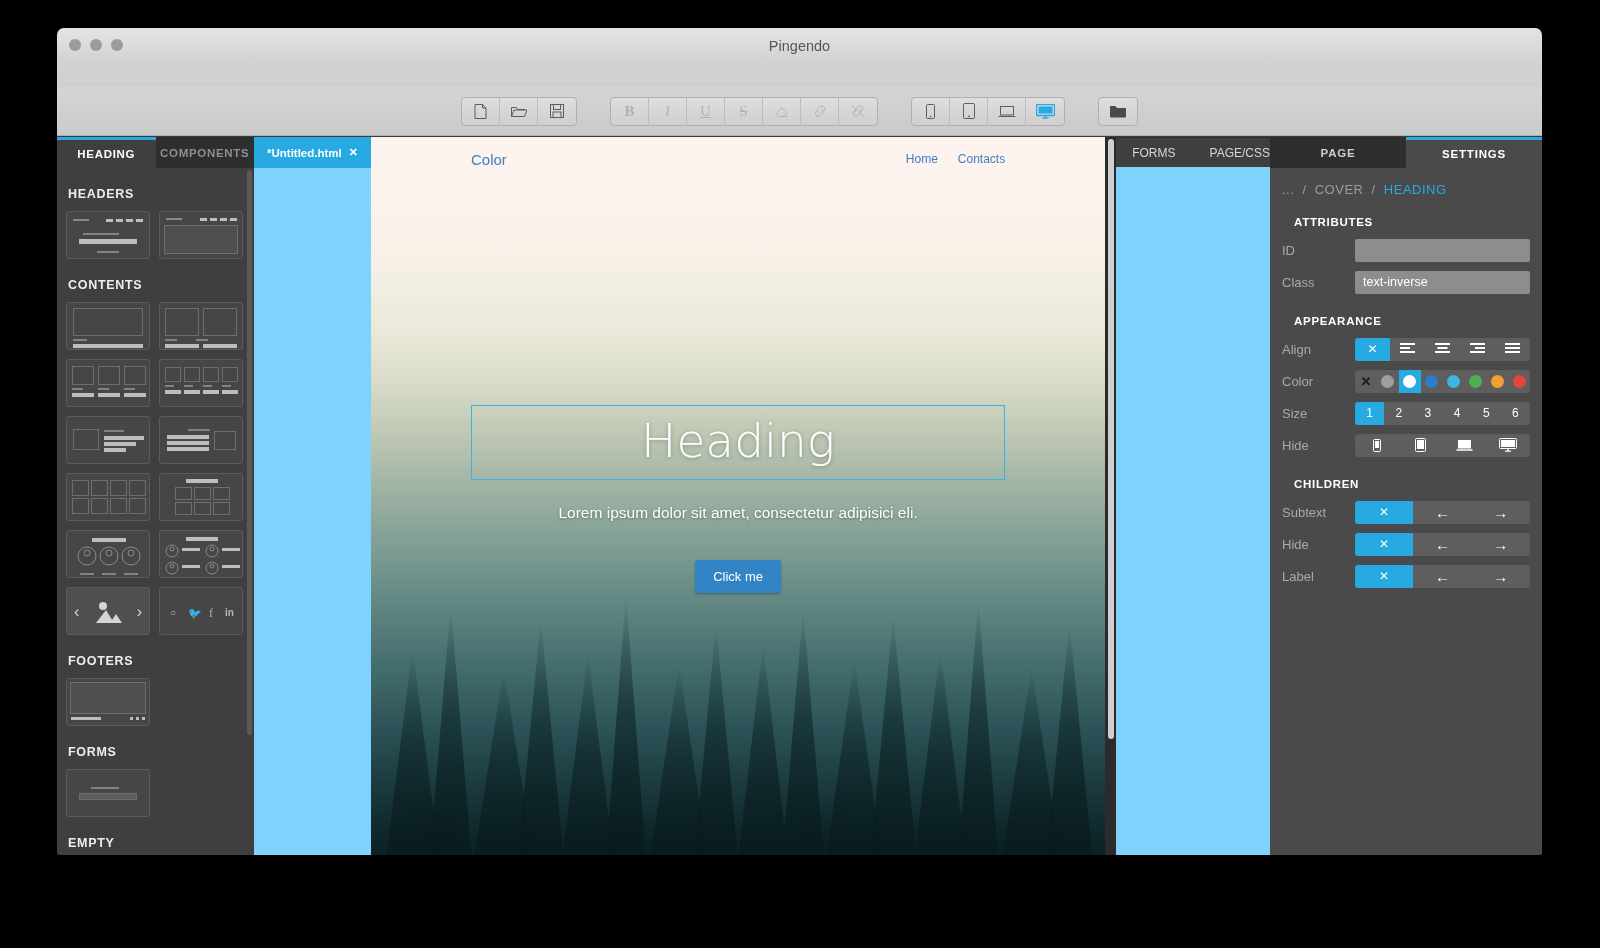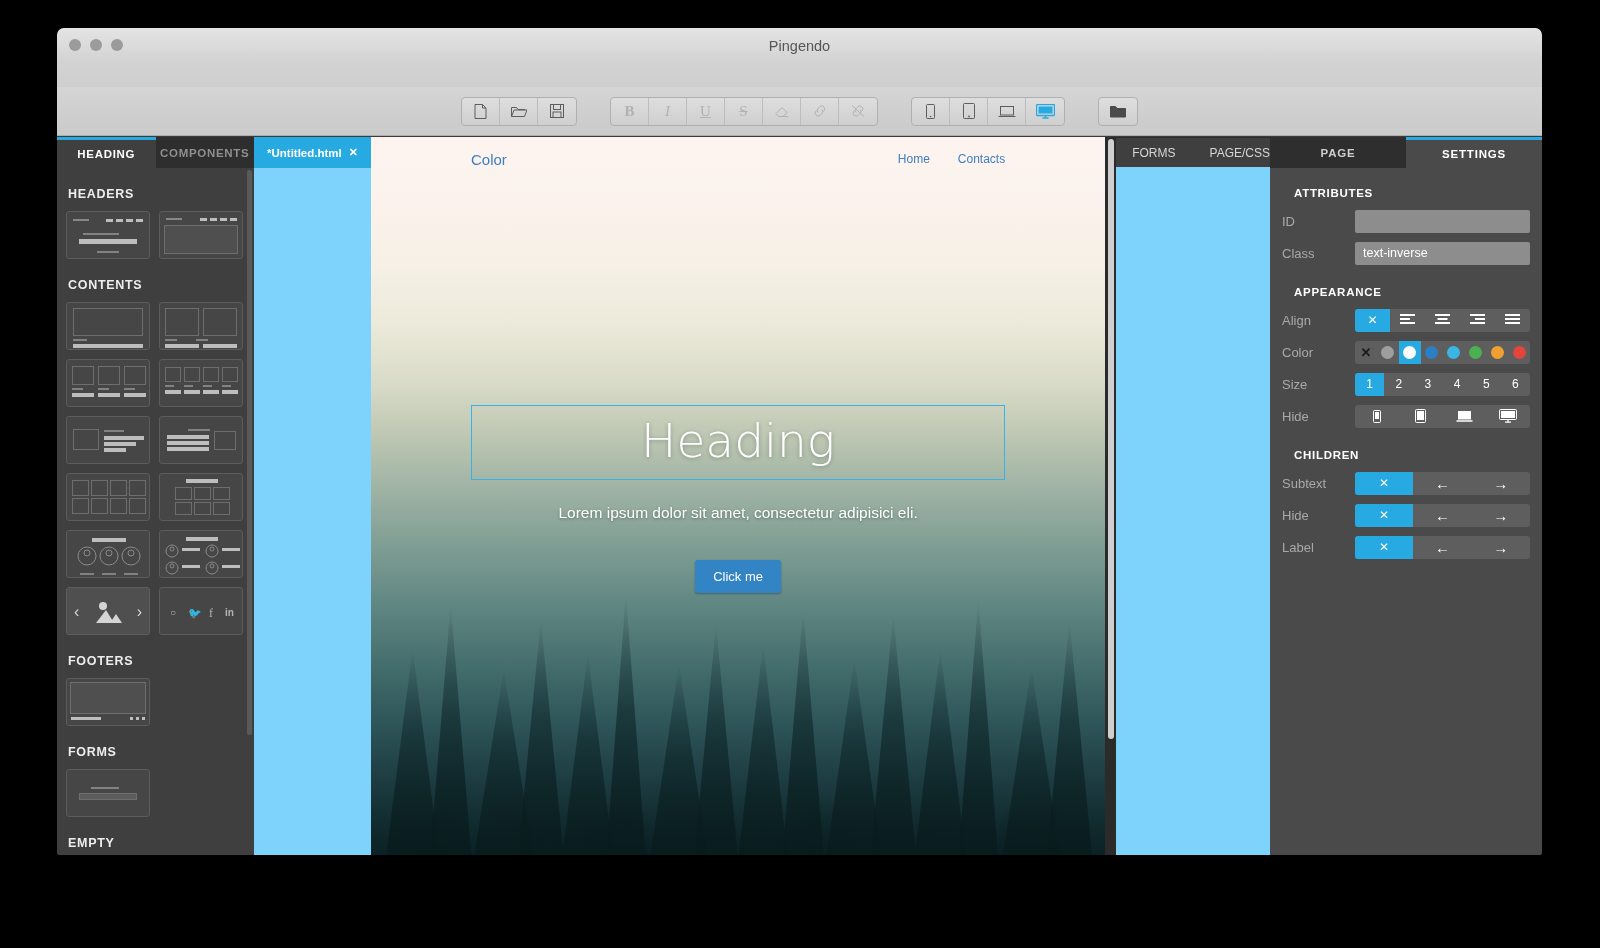--- a/index.html
+++ b/index.html
@@ -150,21 +150,21 @@
     clip-path: polygon(50% 0%, 100% 100%, 0% 100%);
   }
   #hero-overlay { position: absolute; inset: 0; }
 
   
   #pg-nav {
     position: absolute; left: 0; right: 0; top: 0; height: 44px;
     display: flex; align-items: center; padding: 0 100px;
   }
   #pg-brand { color: #3f7fbf; font-size: 15px; }
-  #pg-links { margin-left: auto; display: flex; gap: 28px; text-align: center; }
+  #pg-links { margin-left: auto; display: flex; gap: 20px; text-align: center; }
   #pg-links span { color: #3f7fbf; font-size: 12px; }
 
   
   #hero-content {
     position: absolute; left: 0; right: 0; top: 268px; text-align: center;
   }
   #heading-box {
     margin: 0 100px; border: 1.5px solid #39b2e8;
     padding: 7px 0 11px 0;
   }
@@ -593,20 +593,27 @@
           <span>PAGE/CSS</span>
         </div>
       </div>
 
       <div id="right-pane">
         <div id="right-tabs">
           <div class="rtab">PAGE</div>
           <div class="rtab active">SETTINGS</div>
         </div>
 
+        <div id="breadcrumb">
+          <span class="bc">...</span>
+          <span class="sep">/</span>
+          <span class="bc">COVER</span>
+          <span class="sep">/</span>
+          <span class="cur">HEADING</span>
+        </div>
 
         <div class="sec-title">ATTRIBUTES</div>
 
         <div class="row">
           <div class="row-label">ID</div>
           <div class="field"></div>
         </div>
         <div class="row">
           <div class="row-label">Class</div>
           <div class="field">text-inverse</div>

